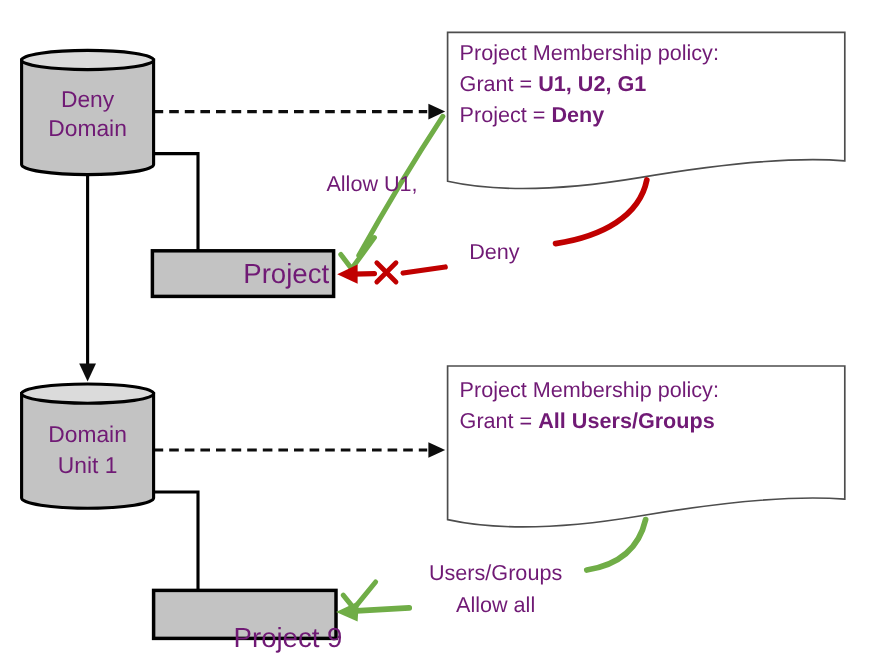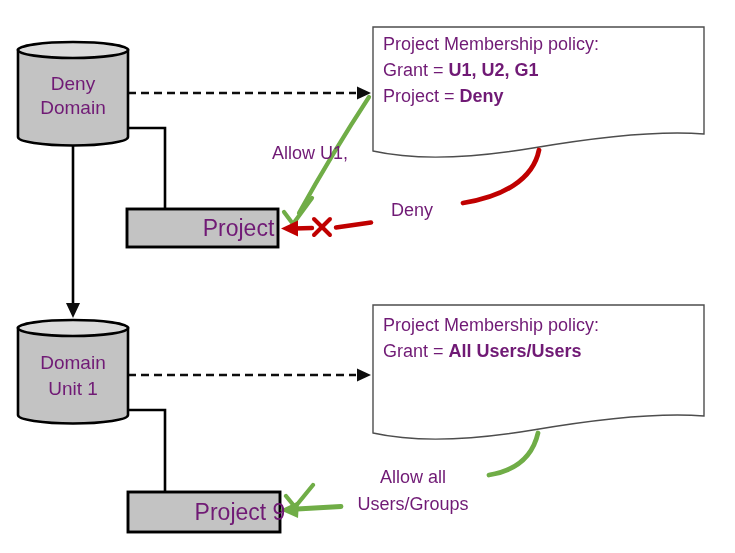--- a/index.html
+++ b/index.html
@@ -102,48 +102,48 @@
     <div>Domain</div>
   </div>
 
   <div class="lbl node-lbl center" style="left:18px; top:350px; width:110px; line-height:25.5px;">
     <div>Domain</div>
     <div>Unit 1</div>
   </div>
 
   <div class="lbl box-lbl center" style="left:127px; top:209px; width:151px; line-height:38px;">Project</div>
 
-  <div class="lbl box-lbl center" style="left:128px; top:492px; width:152px; line-height:40px;">Project 9</div>
+  <div class="lbl box-lbl center" style="left:128px; top:511px; width:152px; line-height:40px;">Project 9</div>
 
   <div class="lbl doc-text" style="left:383px; top:31px;">
     <div>Project Membership policy:</div>
     <div>
       <span>Grant =</span>
       <span class="b">U1, U2, G1</span>
     </div>
     <div>
       <span>Project =</span>
       <span class="b">Deny</span>
     </div>
   </div>
 
   <div class="lbl doc-text" style="left:383px; top:312px;">
     <div>Project Membership policy:</div>
     <div>
       <span>Grant =</span>
-      <span class="b">All Users/Users</span>
+      <span class="b">All Users/Groups</span>
     </div>
   </div>
 
   <div class="lbl anno center" style="left:248px; top:140px; width:124px; line-height:26.5px;">
     <div>Allow U1,</div>
   </div>
 
   <div class="lbl anno center" style="left:360px; top:199px; width:104px; line-height:23px;">
     <div>Deny</div>
   </div>
 
   <div class="lbl anno center" style="left:338px; top:464px; width:150px; line-height:27px;">
+    <div>Users/Groups</div>
     <div>Allow all</div>
-    <div>Users/Groups</div>
   </div>
 
 </div>
 
 </body></html>

